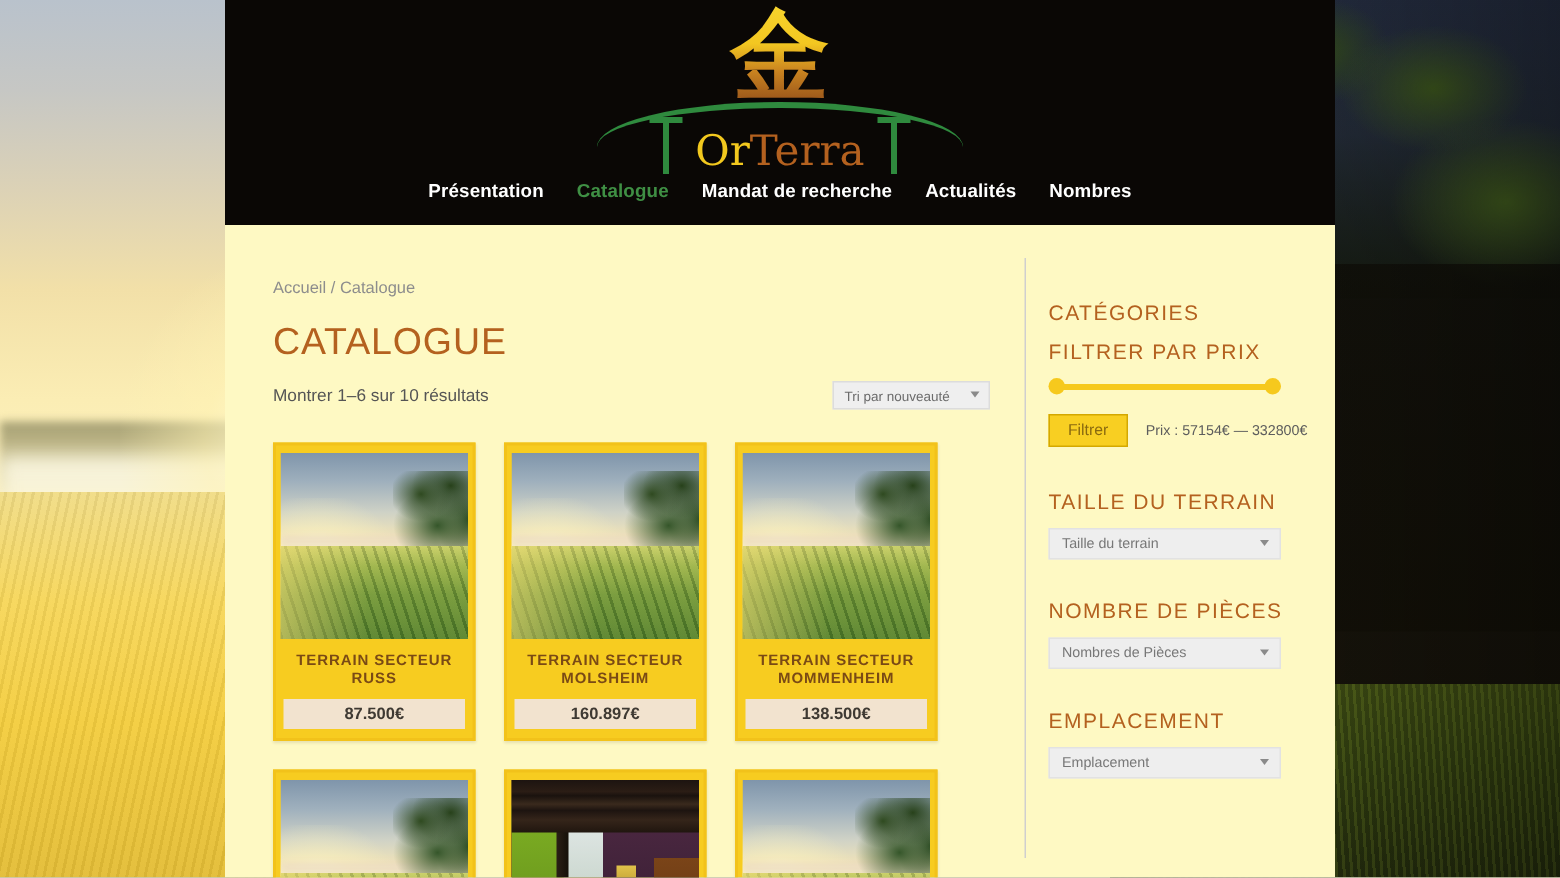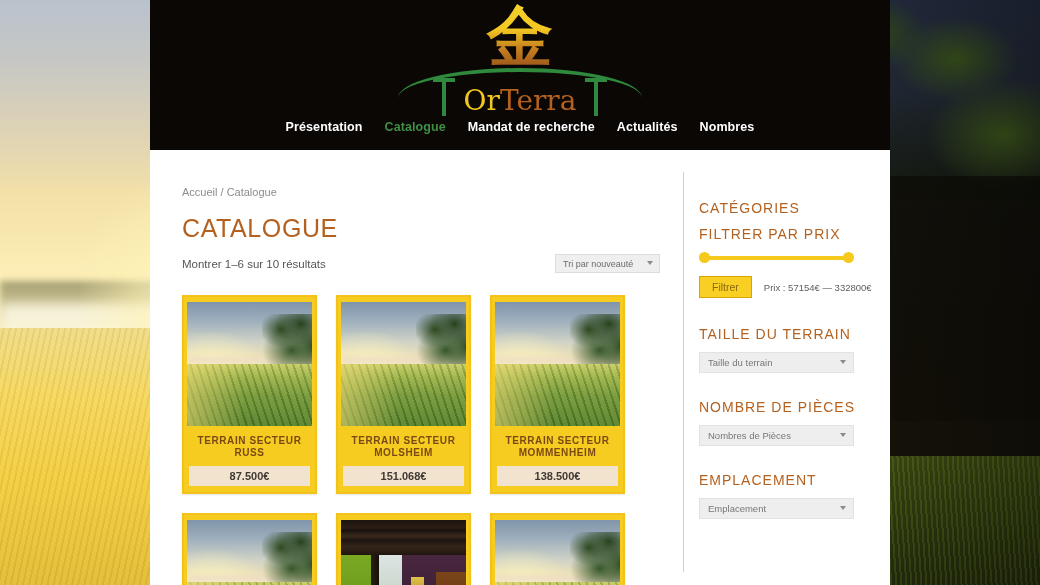--- a/index.html
+++ b/index.html
@@ -130,21 +130,21 @@
   .nav {
     position:absolute; left:0; right:0; top:120px;
     display:flex; justify-content:center; gap:22px;
     font-size:12.5px; font-weight:bold;
   }
   .nav a { color:#ffffff; text-decoration:none; letter-spacing:.1px; }
   .nav a.active { color:#3f8f44; }
 
   
   .content {
-    background:#ffffff; height:435px; position:relative;
+    background:#fef9c3; height:435px; position:relative;
     display:flex;
   }
   .main {
     width:534px; padding:36px 24px 0 32px; position:relative;
   }
   .divider {
     position:absolute; left:533px; top:22px; width:1px; height:400px;
     background:#cfcfcf;
   }
   .breadcrumb {
@@ -373,21 +373,21 @@
           <div class="card">
             <div class="thumb ph-field">
               <div class="f-sky"></div>
                 <div class="f-glow"></div>
                 <div class="f-haze"></div>
               <div class="f-trees"></div>
                 <div class="f-field"></div>
                 <div class="f-left-light"></div>
             </div>
             <div class="cap">TERRAIN SECTEUR MOLSHEIM</div>
-            <div class="price">151.068€</div>
+            <div class="price">160.897€</div>
           </div>
 
           <div class="card">
             <div class="thumb ph-field">
               <div class="f-sky"></div>
                 <div class="f-glow"></div>
                 <div class="f-haze"></div>
               <div class="f-trees"></div>
                 <div class="f-field"></div>
                 <div class="f-left-light"></div>

